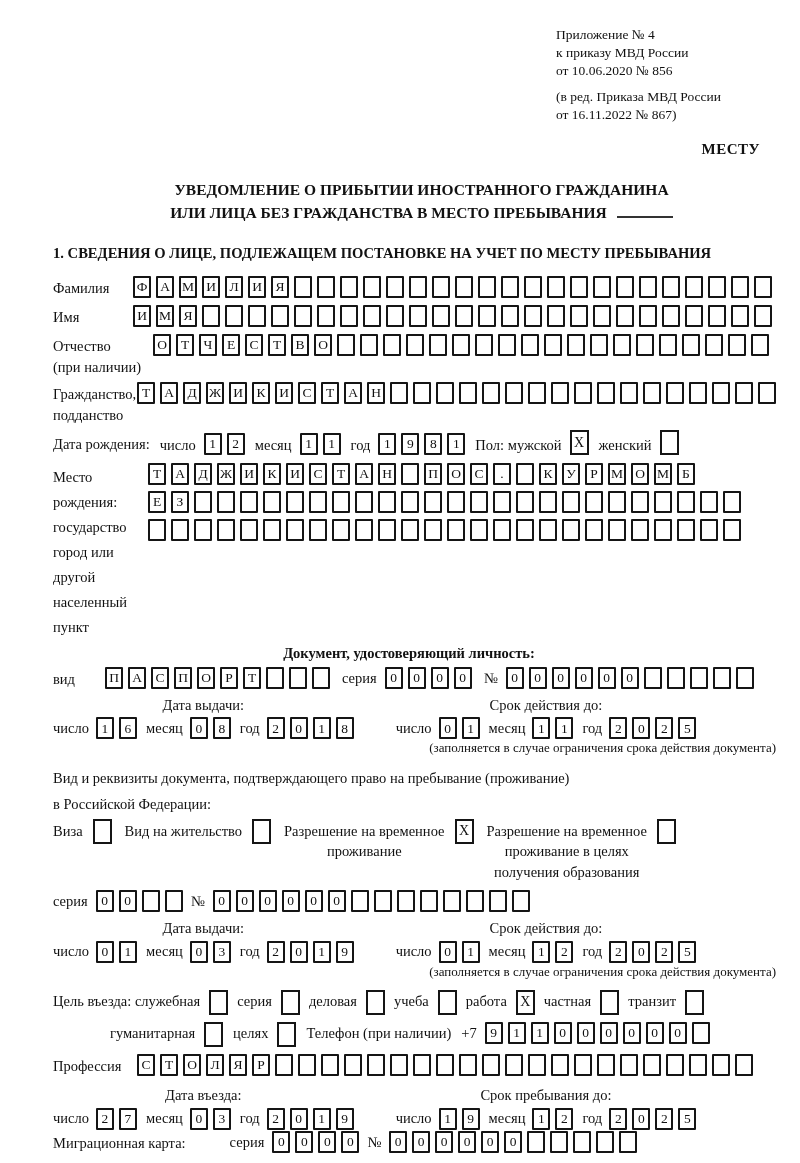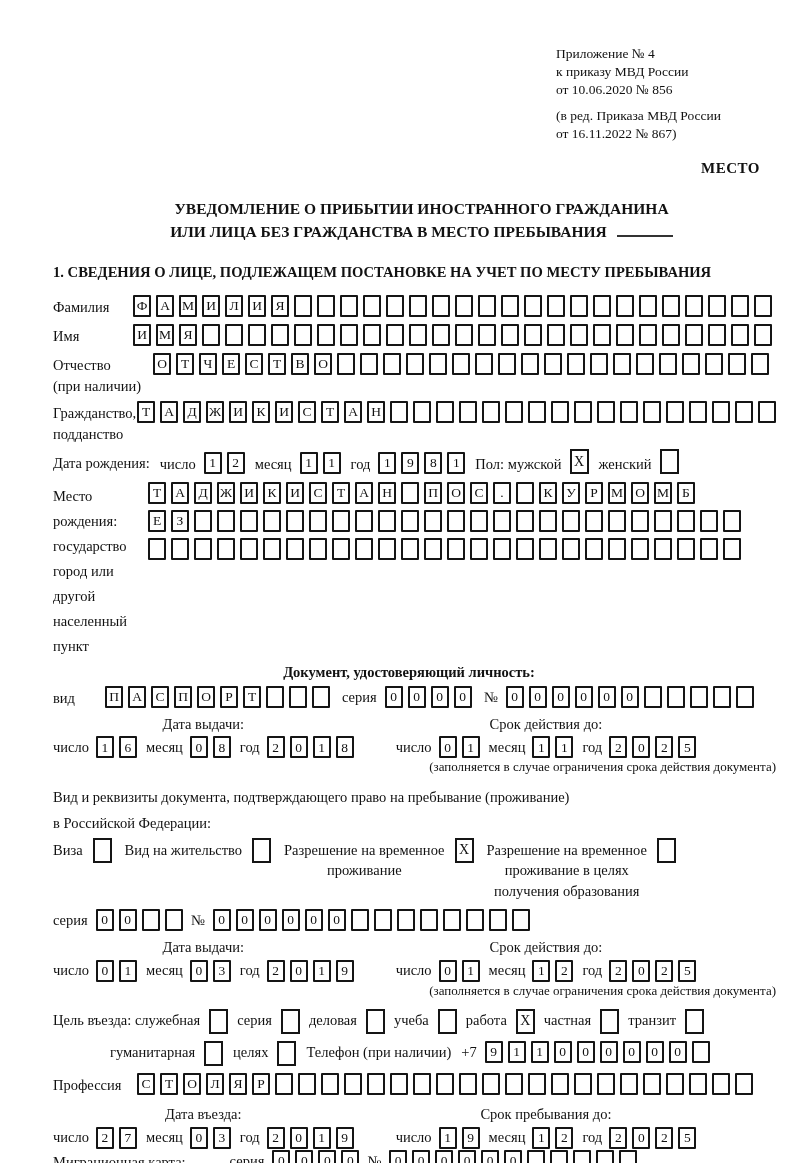--- a/index.html
+++ b/index.html
@@ -1,18 +1,18 @@
 <!DOCTYPE html>
 <html><head>
 <meta charset="utf-8">
 <style>
   html,body{margin:0;padding:0;background:#e8e8e8;}
   .page{
     width:800px;height:1163px;margin:0 auto;background:#fff;color:#111;
-    box-sizing:border-box;padding:45px 10px 8px 53px;
+    box-sizing:border-box;padding:26px 10px 8px 53px;
     font-family:"Liberation Serif","DejaVu Serif",serif;
     font-size:14.5px;line-height:1.3;overflow:hidden;position:relative;
   }
   
   .href{margin-left:auto;width:234px;font-size:13.5px;line-height:1.35;}
   .href .blk2{margin-top:7px;}
   .formword{font-weight:bold;text-align:right;padding-right:30px;margin-top:16px;font-size:15px;letter-spacing:.5px;}
   
   .title{margin-top:18px;text-align:center;font-weight:bold;font-size:15.5px;line-height:1.5;}
   .ublank{display:inline-block;width:56px;border-bottom:2.5px solid #333;height:.8em;margin-left:10px;}
@@ -84,21 +84,21 @@
   <div class="href" data-name="header-reference">
     <div data-name="header-ref-line-1">Приложение № 4</div>
     <div data-name="header-ref-line-2">к приказу МВД России</div>
     <div data-name="header-ref-line-3">от 10.06.2020 № 856</div>
     <div class="blk2">
       <div data-name="header-amend-line-1">(в ред. Приказа МВД России</div>
       <div data-name="header-amend-line-2">от 16.11.2022 № 867)</div>
     </div>
   </div>
 
-  <div class="formword" data-name="form-word">МЕСТО</div>
+  <div class="formword" data-name="form-word">МЕСТУ</div>
 
   <div class="title" data-name="form-title">
     <div data-name="form-title-line-1">УВЕДОМЛЕНИЕ О ПРИБЫТИИ ИНОСТРАННОГО ГРАЖДАНИНА</div>
     <div data-name="form-title-line-2">
       <span data-name="form-title-line-2-text">ИЛИ ЛИЦА БЕЗ ГРАЖДАНСТВА В МЕСТО ПРЕБЫВАНИЯ</span><span class="ublank" data-name="blank-underline"></span>
     </div>
   </div>
 
   <div class="section-h" data-name="section-1-heading">1. СВЕДЕНИЯ О ЛИЦЕ, ПОДЛЕЖАЩЕМ ПОСТАНОВКЕ НА УЧЕТ ПО МЕСТУ ПРЕБЫВАНИЯ</div>
 

